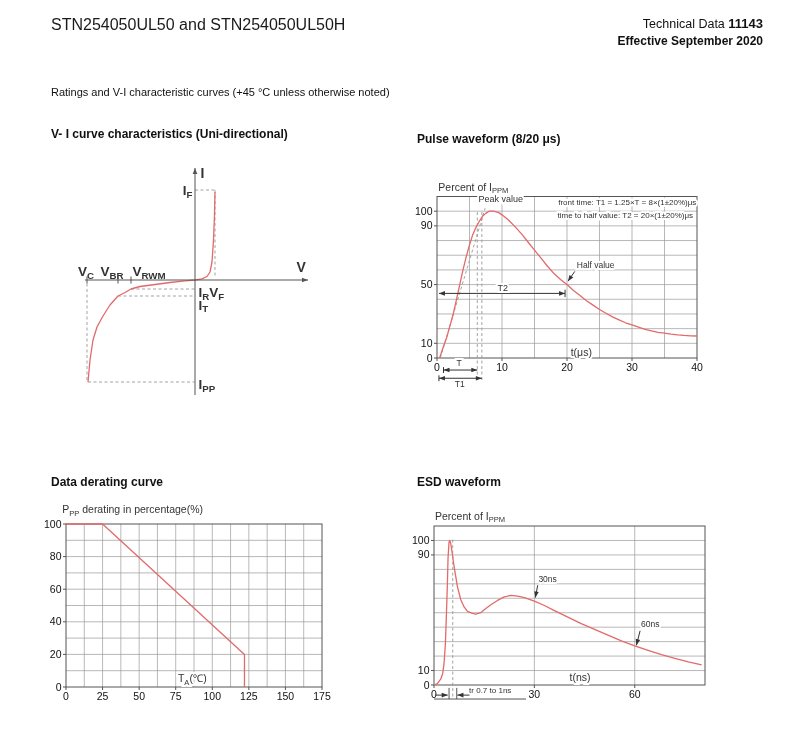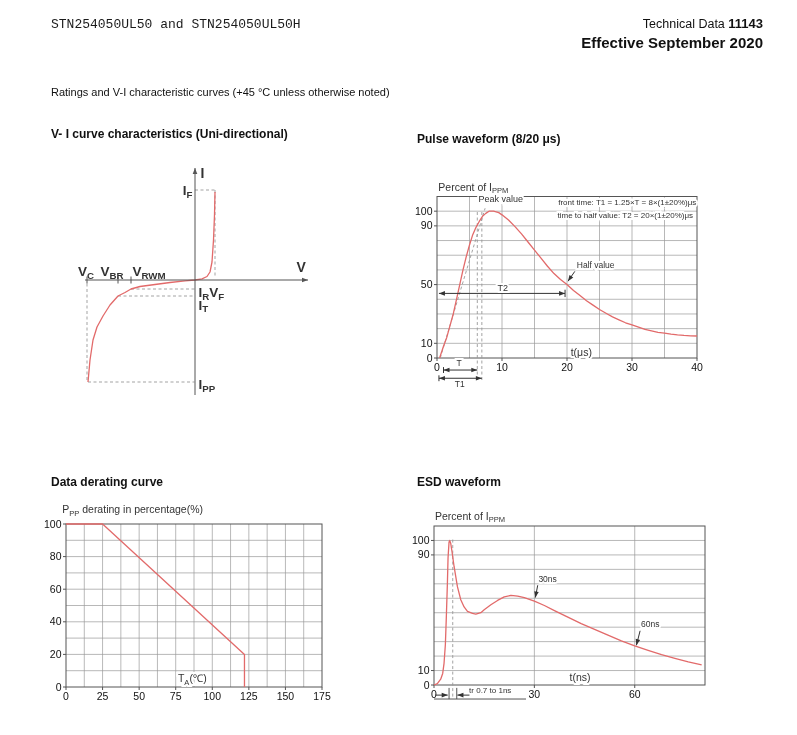--- a/index.html
+++ b/index.html
@@ -1,24 +1,24 @@
 <!DOCTYPE html>
 <html><head>
 <meta charset="utf-8">
 <title>Technical Data 11143</title>
 <style>
   html,body{margin:0;padding:0;}
   body{width:797px;height:735px;position:relative;background:#fff;
        font-family:"Liberation Sans",sans-serif;color:#111;overflow:hidden;}
   .abs{position:absolute;}
-  .hdr-left{left:51px;top:16px;font-size:13px;line-height:17px;color:#1a1a1a;font-family:Liberation Mono, monospace;}
+  .hdr-left{left:51px;top:16px;font-size:16px;line-height:17px;color:#1a1a1a;}
   .hdr-right{right:34px;top:16px;text-align:right;}
   .hdr-right .l1{font-size:12.5px;}
   .hdr-right .l1 b{font-size:13px;margin-top:26px;}
-  .hdr-right .l2{font-size:15px;font-weight:700;margin-top:3px;}
+  .hdr-right .l2{font-size:12px;font-weight:700;margin-top:3px;}
   .ratings{left:51px;top:86px;font-size:11px;}
   .ratings b{font-weight:400;}
   .chart-title{font-weight:700;font-size:12px;white-space:nowrap;}
   svg text{font-family:"Liberation Sans",sans-serif;}
 </style>
 </head>
 <body>
 
 <div class="abs hdr-left">
   <div>STN254050UL50 and STN254050UL50H</div>

